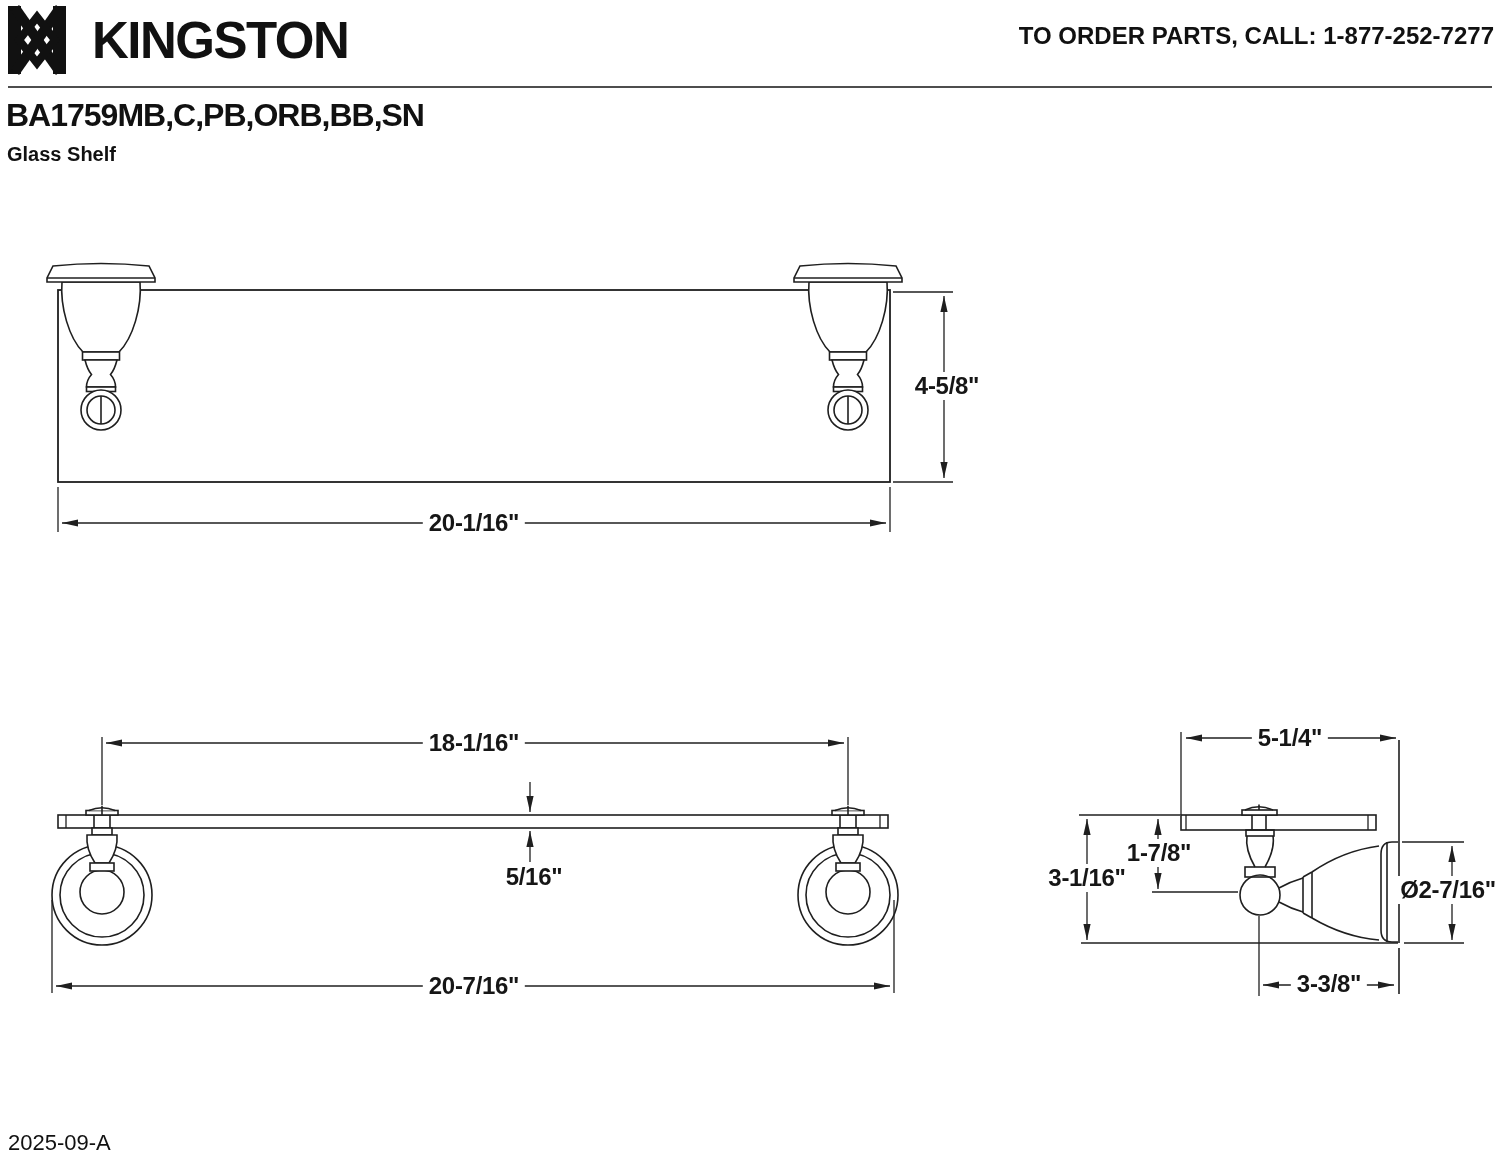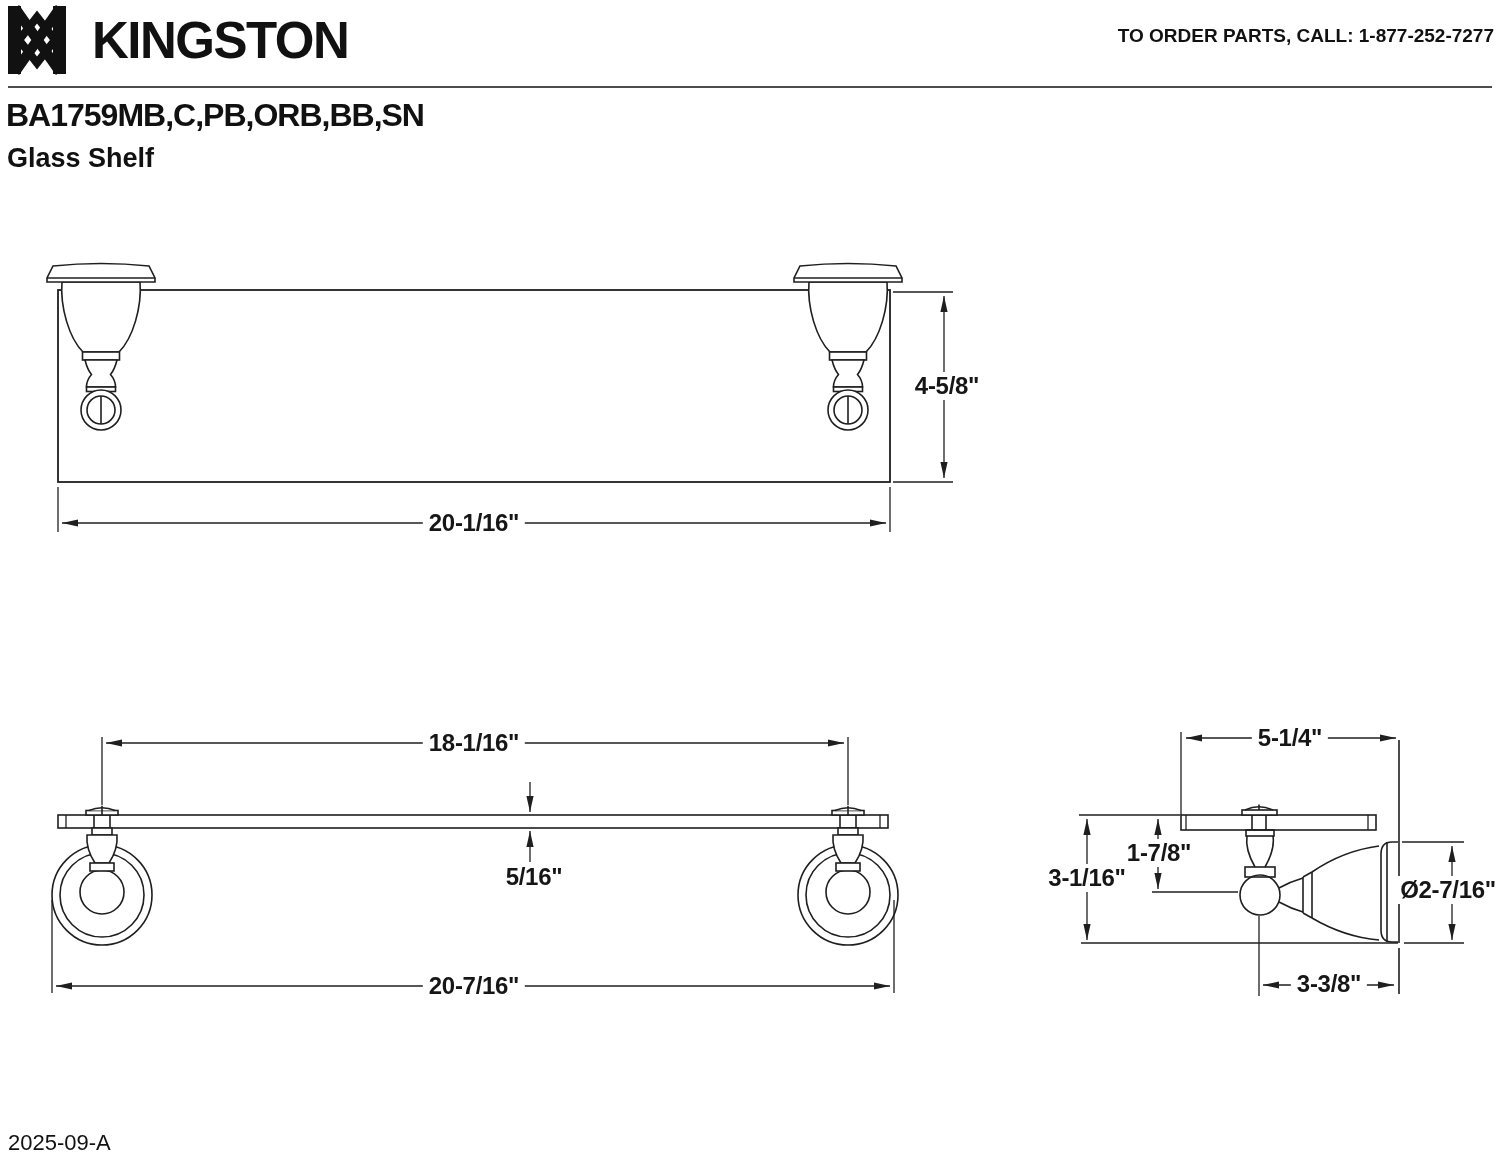--- a/index.html
+++ b/index.html
@@ -3,26 +3,26 @@
 <meta charset="utf-8">
 <style>
   html,body{margin:0;padding:0;background:#fff;}
   .page{position:relative;width:1500px;height:1158px;background:#ffffff;overflow:hidden;
         font-family:"Liberation Sans",sans-serif;color:#111;}
   
   .logo{position:absolute;left:8px;top:4px;}
   .brand{position:absolute;left:92px;top:10px;font-size:51px;font-weight:bold;
          letter-spacing:-1.5px;line-height:62px;white-space:nowrap;}
   .order-block{position:absolute;right:6px;top:24px;text-align:right;line-height:24px;}
-  .order-line{font-size:19px;font-weight:bold;white-space:nowrap;}
+  .order-line{font-size:24px;font-weight:bold;white-space:nowrap;}
   .website{font-size:21.5px;font-weight:normal;white-space:nowrap;}
   .divider{position:absolute;left:8px;right:8px;top:86px;height:2px;background:#4d4d4d;}
   .product-code{position:absolute;left:6px;top:97px;font-size:32px;font-weight:bold;
                 letter-spacing:-1px;white-space:nowrap;}
-  .product-name{position:absolute;left:7px;top:143px;font-size:27px;font-weight:bold;}
+  .product-name{position:absolute;left:7px;top:143px;font-size:20px;font-weight:bold;}
   
   .art{position:absolute;left:0;top:0;width:1500px;height:1158px;}
   .dim-label{position:absolute;transform:translate(-50%,-50%);font-size:24px;font-weight:600;
              letter-spacing:-0.3px;background:#fff;padding:0 6px;white-space:nowrap;color:#161616;}
   .rev{position:absolute;left:8px;top:1130px;font-size:22px;font-weight:normal;}
 </style>
 </head>
 <body>
 
 <div class="page">

